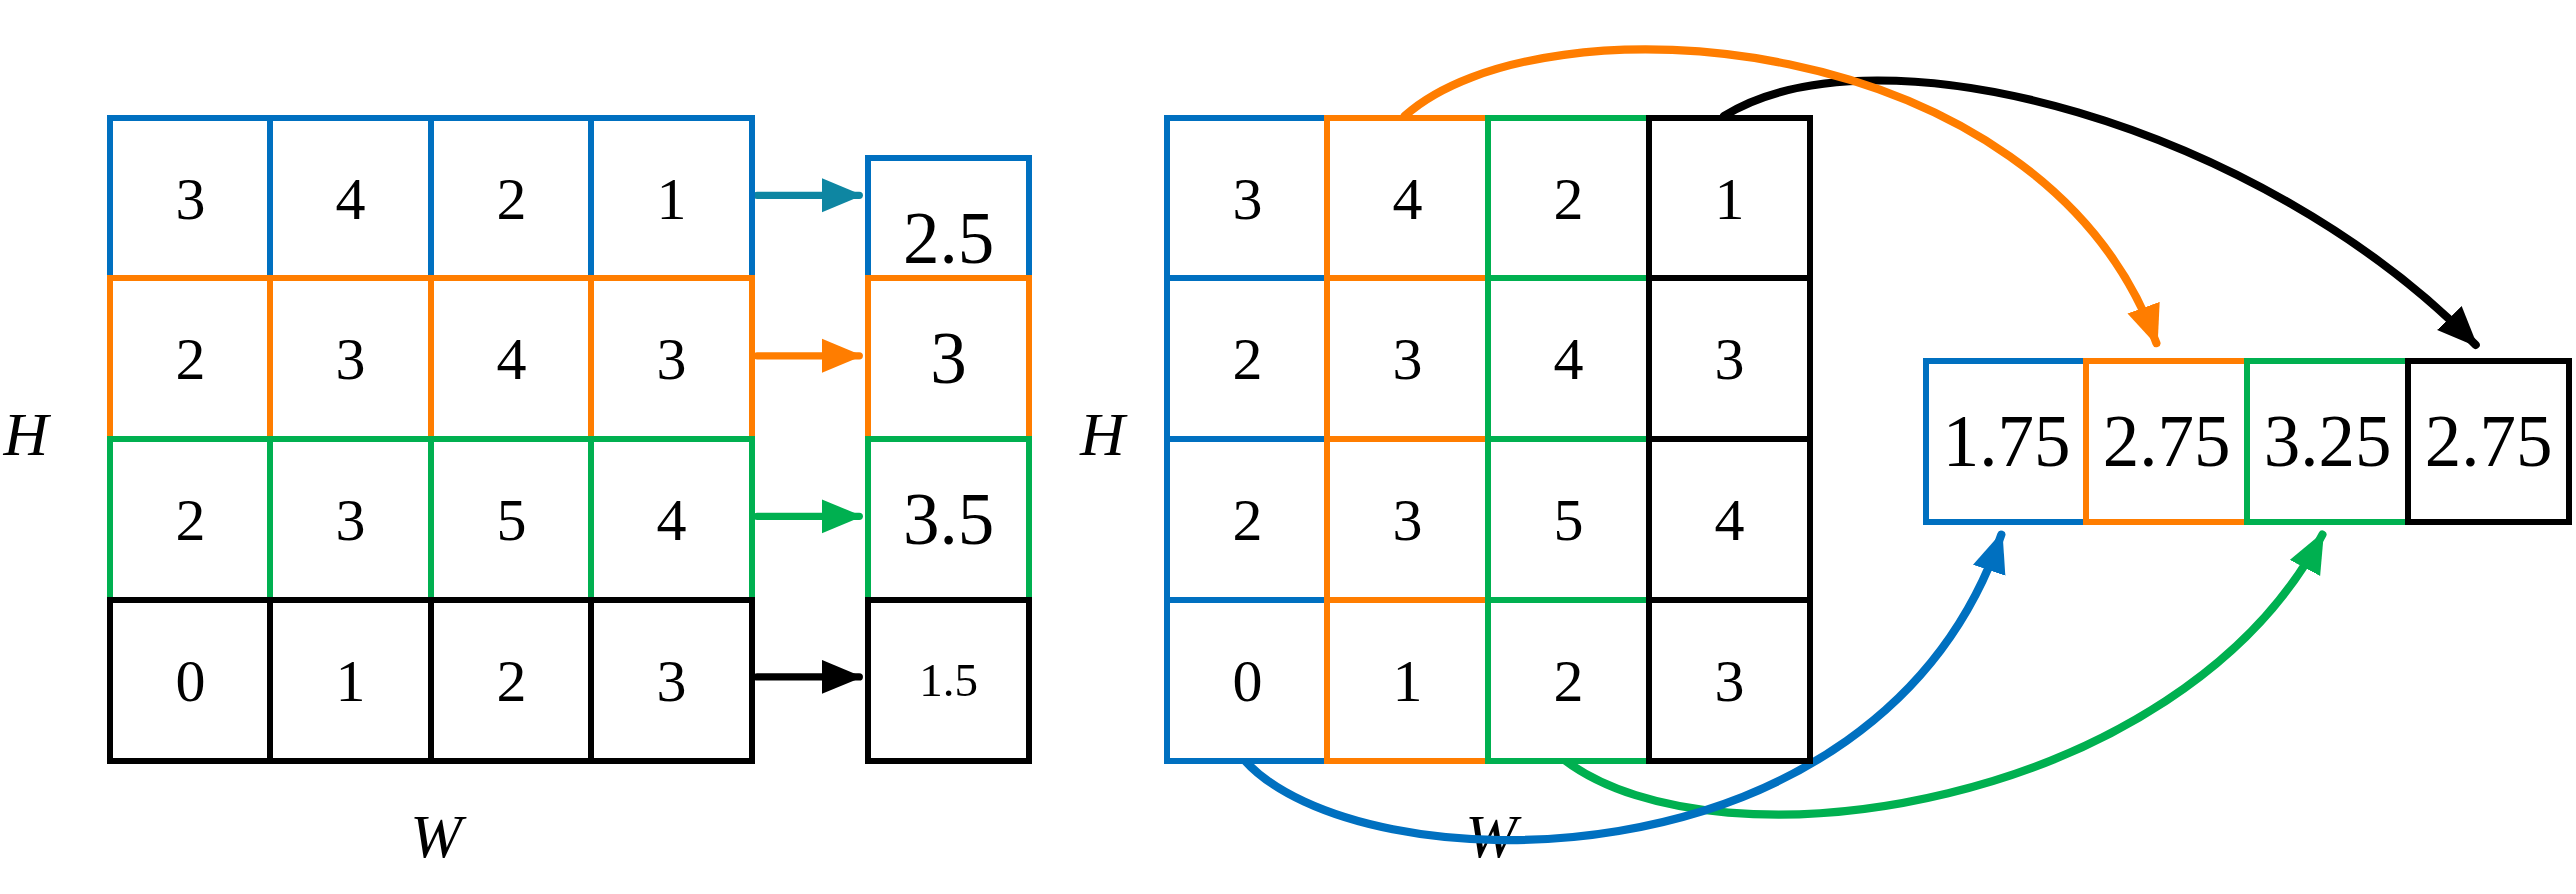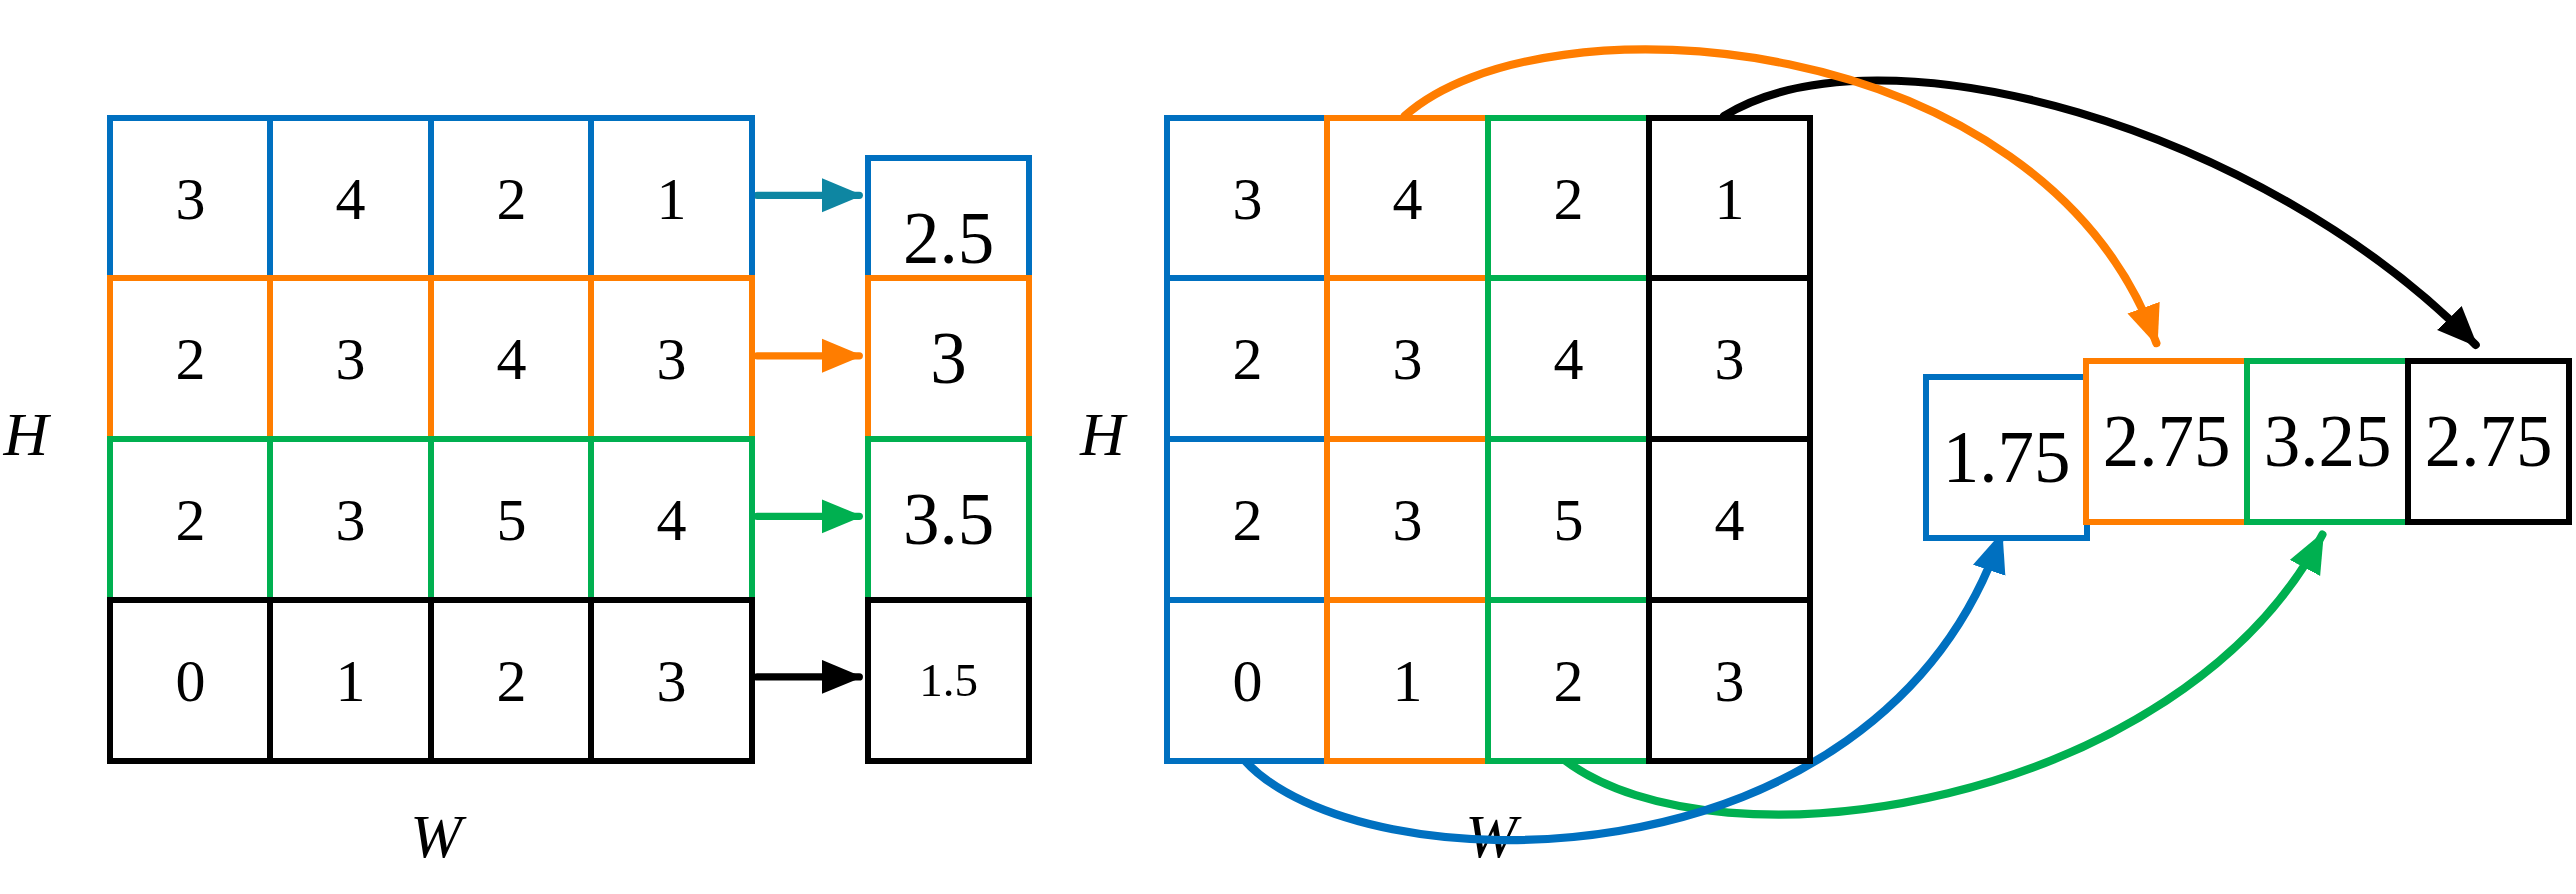--- a/index.html
+++ b/index.html
@@ -112,18 +112,18 @@
     <div class="cell" style="left: 1485px; top: 275px; z-index: 12; border-color: rgb(0, 176, 80);">4</div>
     <div class="cell" style="left: 1646px; top: 275px; z-index: 13; border-color: rgb(0, 0, 0);">3</div>
     <div class="cell" style="left: 1164px; top: 436px; z-index: 10; border-color: rgb(0, 112, 192);">2</div>
     <div class="cell" style="left: 1324px; top: 436px; z-index: 11; border-color: rgb(255, 125, 0);">3</div>
     <div class="cell" style="left: 1485px; top: 436px; z-index: 12; border-color: rgb(0, 176, 80);">5</div>
     <div class="cell" style="left: 1646px; top: 436px; z-index: 13; border-color: rgb(0, 0, 0);">4</div>
     <div class="cell" style="left: 1164px; top: 597px; z-index: 10; border-color: rgb(0, 112, 192);">0</div>
     <div class="cell" style="left: 1324px; top: 597px; z-index: 11; border-color: rgb(255, 125, 0);">1</div>
     <div class="cell" style="left: 1485px; top: 597px; z-index: 12; border-color: rgb(0, 176, 80);">2</div>
     <div class="cell" style="left: 1646px; top: 597px; z-index: 13; border-color: rgb(0, 0, 0);">3</div>
-    <div class="cell" style="left: 1923px; top: 358px; z-index: 10; border-color: rgb(0, 112, 192); font-size: 73px; margin-top: 16px;">1.75</div>
+    <div class="cell" style="left: 1923px; top: 358px; z-index: 10; border-color: rgb(0, 112, 192); font-size: 73px;">1.75</div>
     <div class="cell" style="left: 2083px; top: 358px; z-index: 11; border-color: rgb(255, 125, 0); font-size: 73px;">2.75</div>
     <div class="cell" style="left: 2244px; top: 358px; z-index: 12; border-color: rgb(0, 176, 80); font-size: 73px; text-align: center;">3.25</div>
     <div class="cell" style="left: 2405px; top: 358px; z-index: 13; border-color: rgb(0, 0, 0); font-size: 73px;">2.75</div>
   </div>
 
 
 </body></html>

